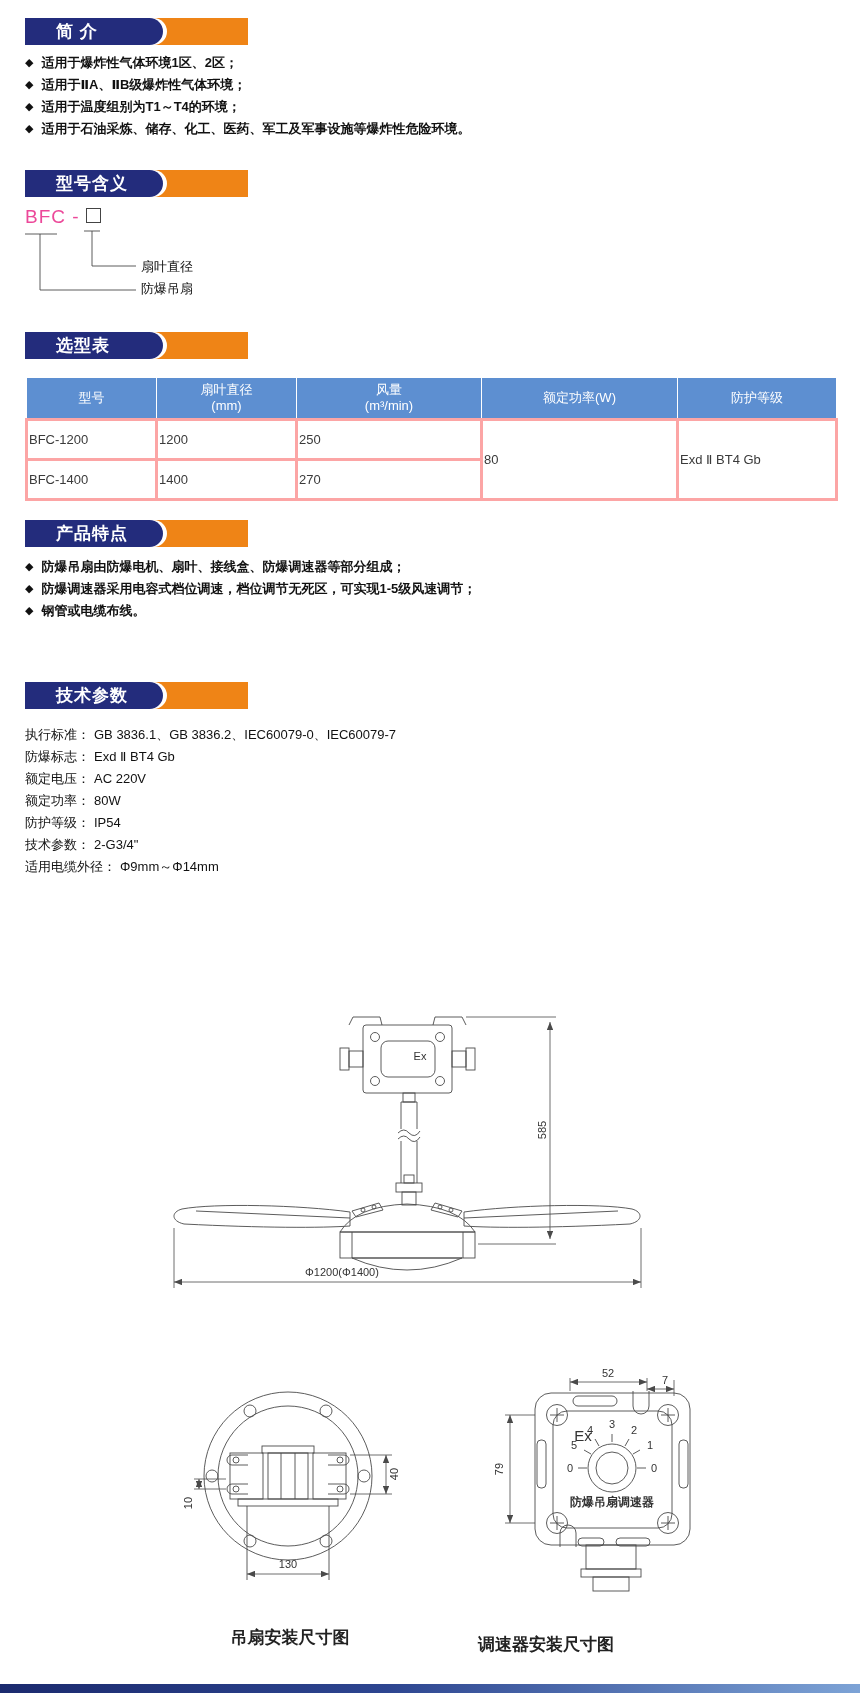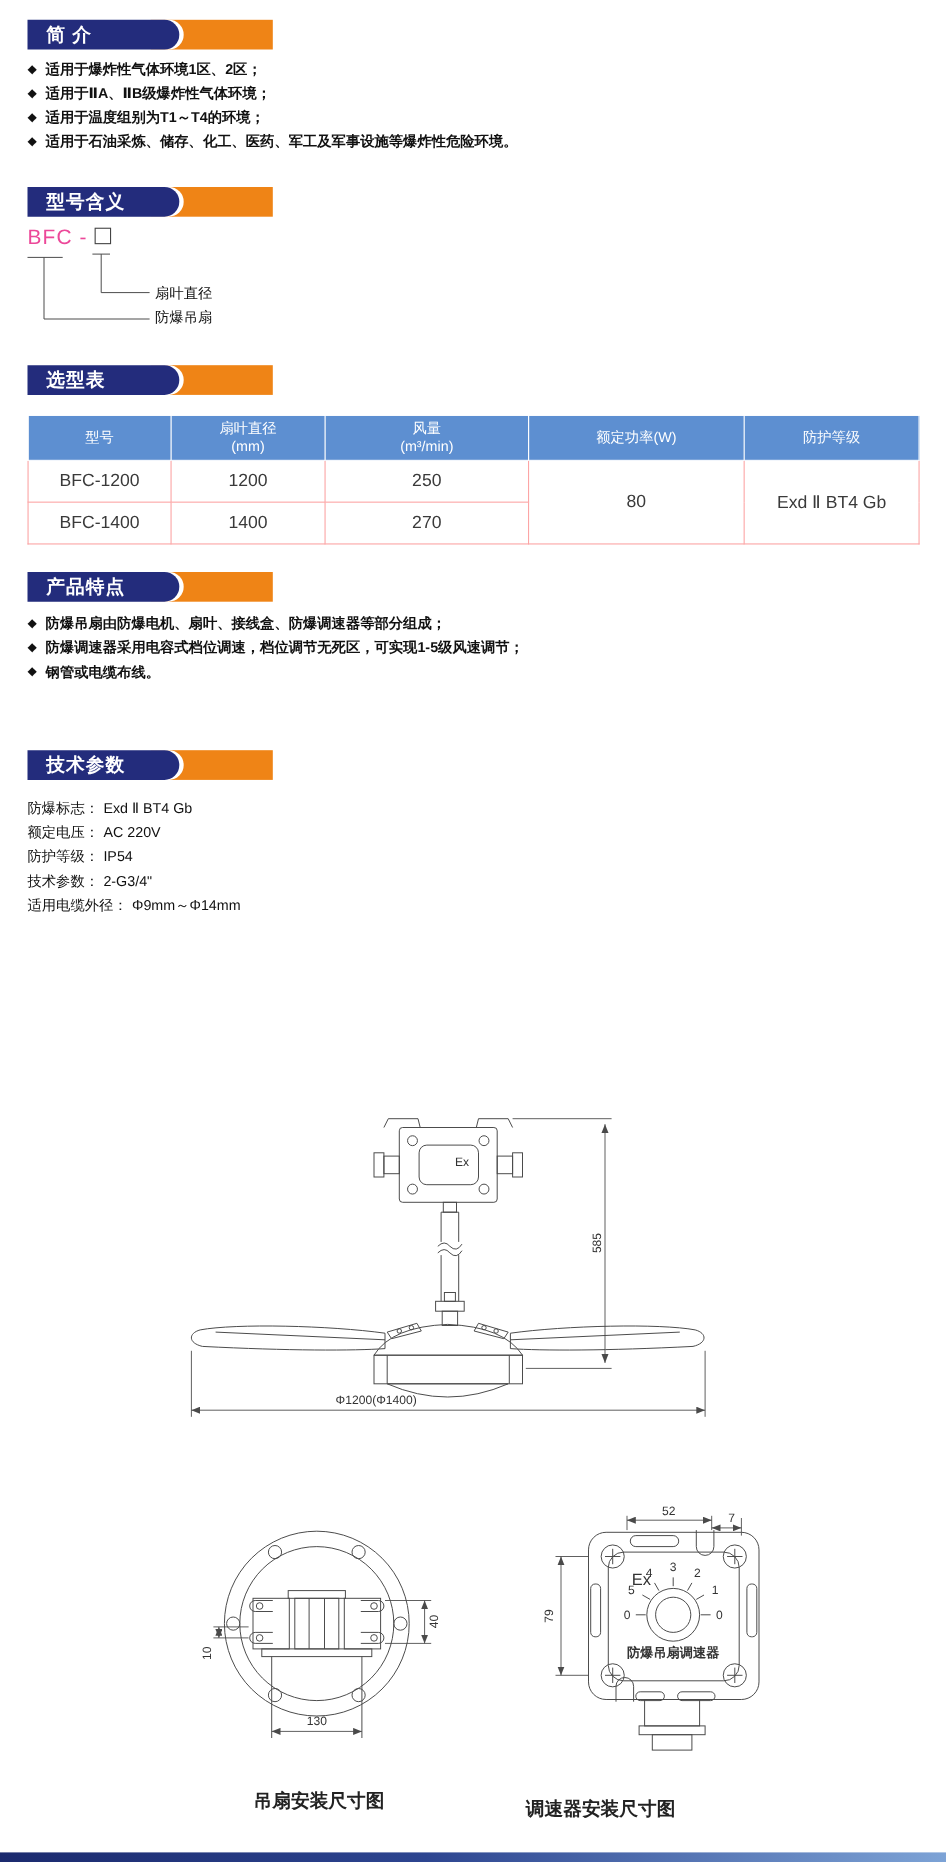--- a/index.html
+++ b/index.html
@@ -5,35 +5,35 @@
   html,body{margin:0;padding:0;}
   body{width:860px;height:1693px;position:relative;background:#ffffff;
        font-family:"Liberation Sans","DejaVu Sans",sans-serif;color:#1a1a1a;overflow:hidden;}
   
   .sec-header{position:absolute;left:25px;width:223px;height:27px;}
   .sec-header .orange{position:absolute;left:112px;right:0;top:0;bottom:0;background:#ef8416;}
   .sec-header .blue{position:absolute;left:0;top:0;bottom:0;width:138px;background:#232c7c;
       border-top-right-radius:14px 14px;border-bottom-right-radius:14px 14px;
       box-shadow:4px 0 0 #ffffff;z-index:1;}
   .sec-header .sec-title{display:block;color:#fff;font-size:17px;font-weight:bold;
-      line-height:27px;padding-left:17px;letter-spacing:1px;white-space:nowrap;}
+      line-height:27px;padding-left:31px;letter-spacing:1px;white-space:nowrap;}
   
   .bullets{position:absolute;left:25px;font-size:13px;color:#111;font-weight:bold;}
   .bullet{height:22px;line-height:22px;white-space:nowrap;}
   .bullet .bchar{font-size:11px;margin-right:8px;position:relative;top:-1px;color:#111;}
   
   .model-code{position:absolute;left:25px;top:206px;font-size:19px;color:#ec4899;letter-spacing:1px;}
   .model-box{display:inline-block;width:13px;height:13px;border:1.5px solid #444;margin-left:6px;}
   .model-label{position:absolute;left:141px;font-size:13px;color:#111;}
   
   .sel-table{position:absolute;left:25px;top:377px;width:810px;border-collapse:collapse;table-layout:fixed;}
   .sel-table th{background:#5d8fd1;color:#fff;font-size:13px;font-weight:normal;
       height:38px;text-align:center;vertical-align:middle;border:1px solid #ffffff;line-height:16px;}
-  .sel-table td{height:35px;text-align:center;vertical-align:middle;font-size:16px;color:#3a3a3a;
-      border:1px solid #fca5a5;background:#fff;}
+  .sel-table td{height:35px;vertical-align:middle;font-size:13px;color:#3a3a3a;
+      border:3px solid #fca5a5;background:#fff;}
   
   .params{position:absolute;left:25px;top:724px;font-size:13px;color:#111;}
   .param{height:22px;line-height:22px;white-space:nowrap;}
   .param .pv{margin-left:4px;}
   
   .draw-svg{position:absolute;left:0;top:0;width:860px;height:1693px;pointer-events:none;}
   .caption{position:absolute;font-size:17px;font-weight:bold;color:#222;text-align:center;width:190px;}
   .footer-bar{position:absolute;left:0;right:0;top:1684px;height:9px;
       background:linear-gradient(90deg,#1b2a6e 0%,#2d4590 45%,#7da3d6 100%);}
   svg .ln{stroke:#4a4a4a;stroke-width:0.9;fill:none;}
@@ -126,22 +126,24 @@
   <div class="bullet"><span class="bchar">◆</span><span>钢管或电缆布线。</span></div>
 </div>
 
 <div class="sec-header" style="top:682px;">
   <div class="orange"></div>
   <div class="blue">
     <span class="sec-title">技术参数</span>
   </div>
 </div>
 <div class="params">
+  <div class="param"><span>执行标准：</span><span class="pv">GB 3836.1、GB 3836.2、IEC60079-0、IEC60079-7</span></div>
   <div class="param"><span>防爆标志：</span><span class="pv">Exd Ⅱ BT4 Gb</span></div>
   <div class="param"><span>额定电压：</span><span class="pv">AC 220V</span></div>
+  <div class="param"><span>额定功率：</span><span class="pv">80W</span></div>
   <div class="param"><span>防护等级：</span><span class="pv">IP54</span></div>
   <div class="param"><span>技术参数：</span><span class="pv">2-G3/4"</span></div>
   <div class="param"><span>适用电缆外径：</span><span class="pv">Φ9mm～Φ14mm</span></div>
 </div>
 
 <svg class="draw-svg" viewBox="0 0 860 1693">
   <defs>
     <marker id="ar" markerWidth="10" markerHeight="8" refX="10" refY="4" orient="auto-start-reverse">
       <path d="M0,0 L10,4 L0,8 Z" fill="#4a4a4a"></path>
     </marker>

